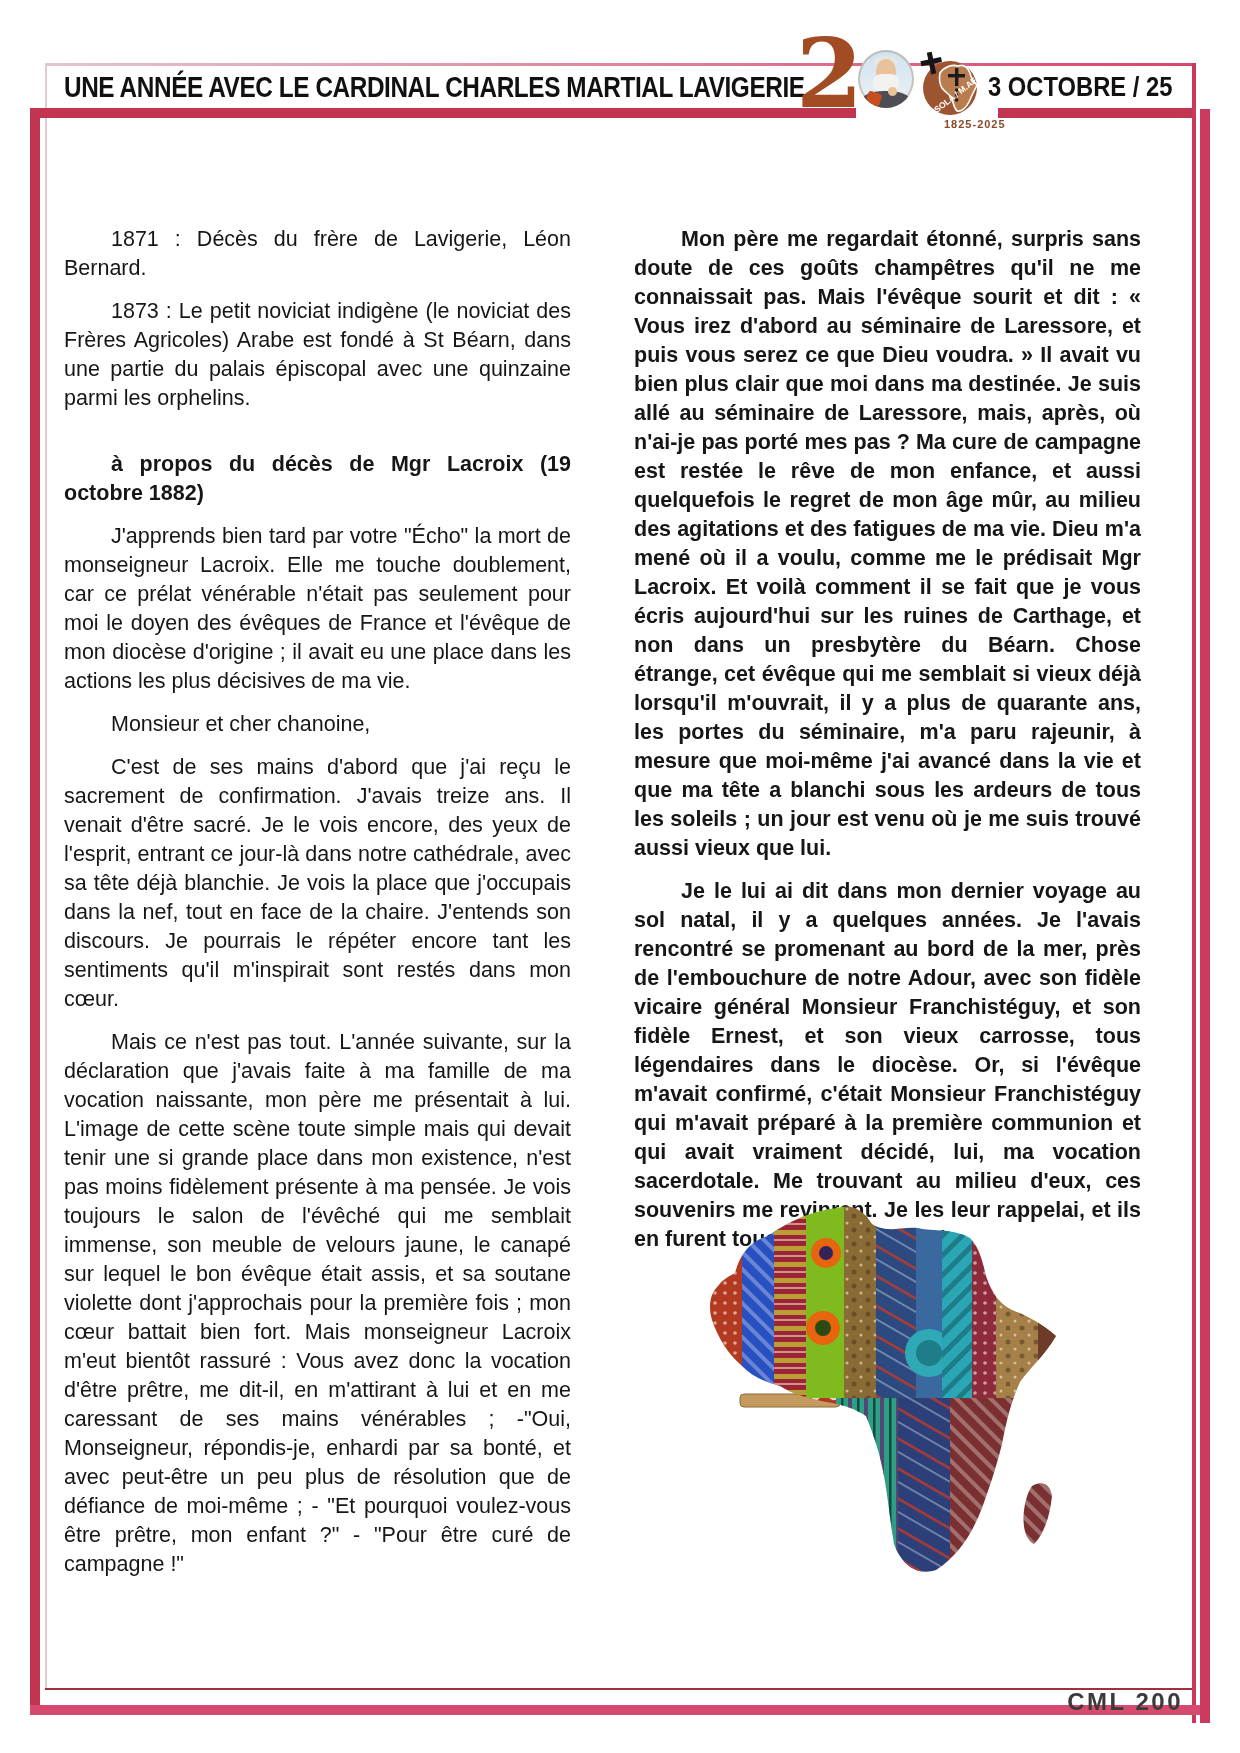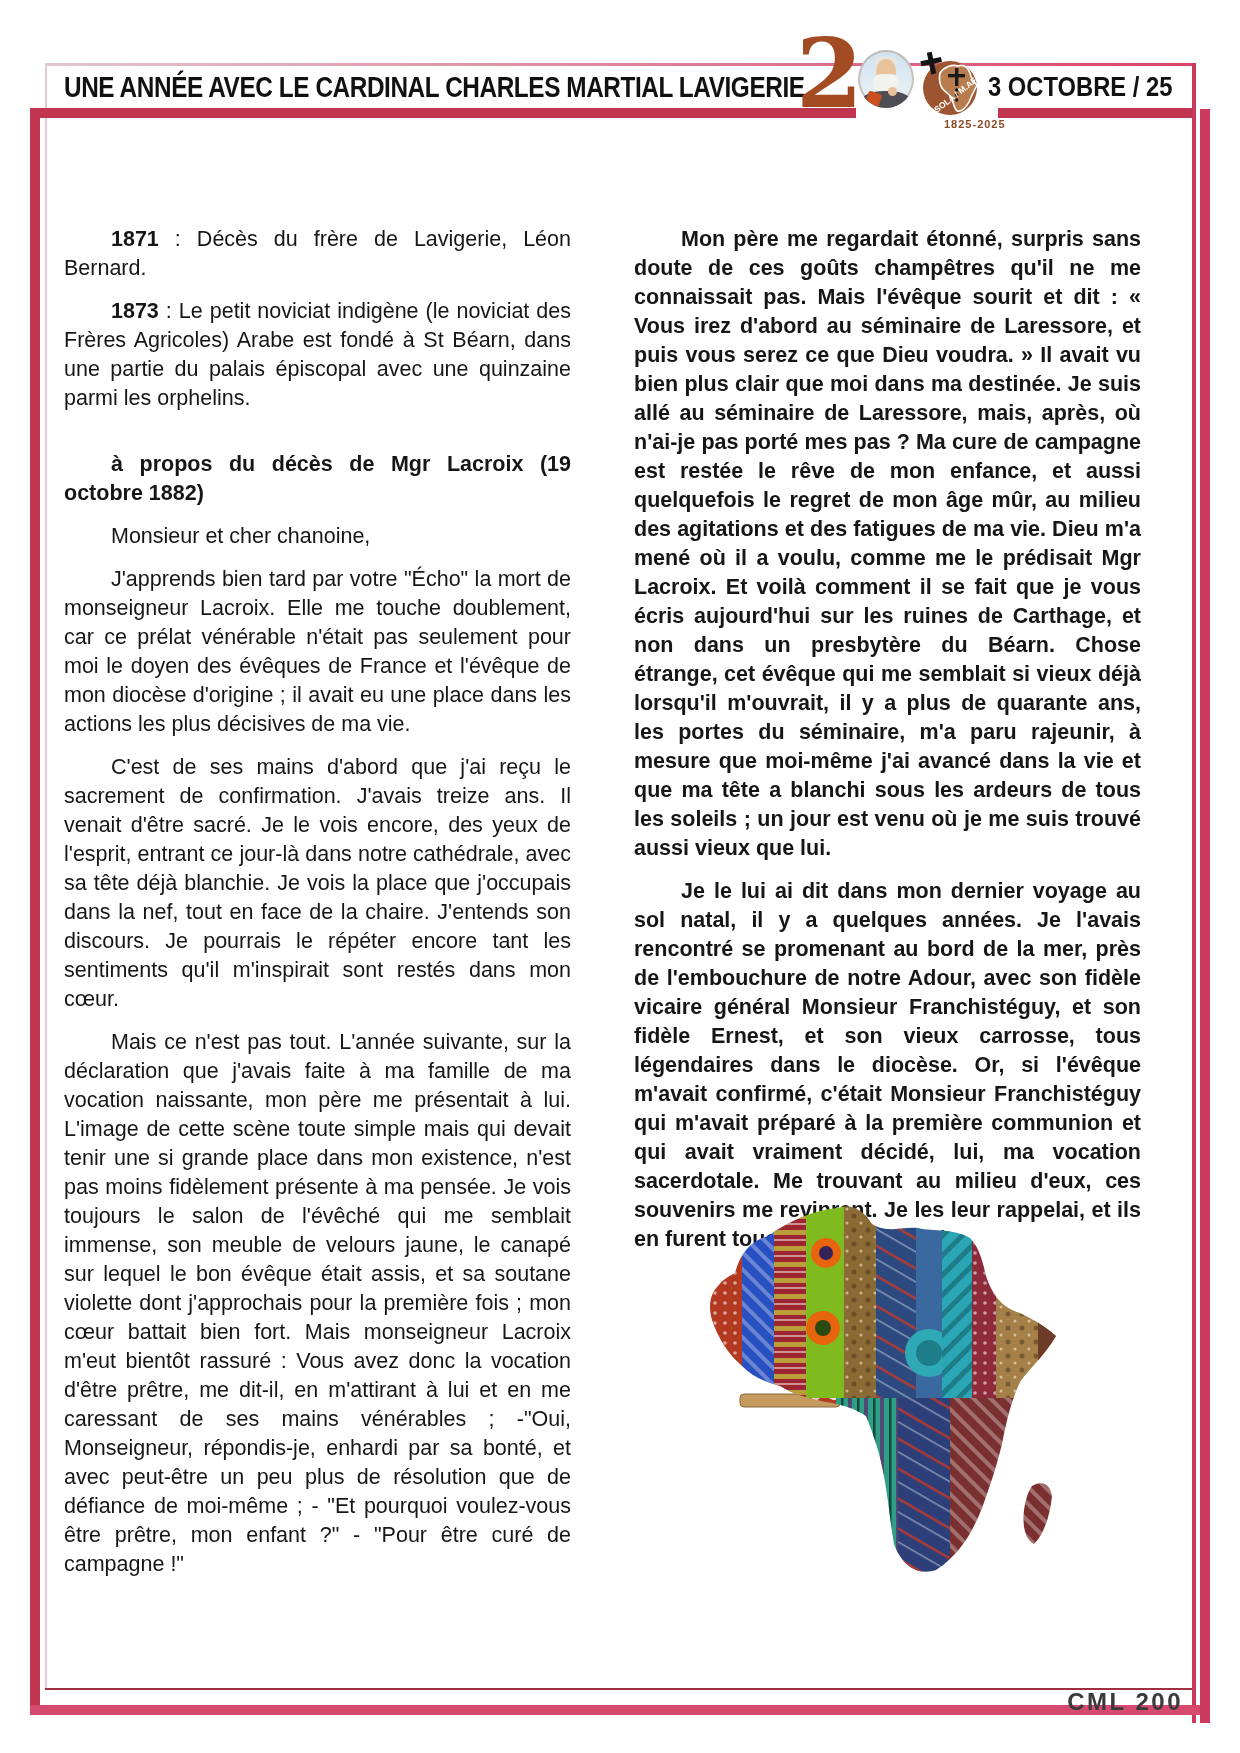--- a/index.html
+++ b/index.html
@@ -54,21 +54,21 @@
     color:#8a4a28; letter-spacing:1px; white-space:nowrap;
   }
   
   .col {
     position:absolute; top:225px; width:507px;
     font-size:21.5px; line-height:29px; text-align:justify; color:#161616;
   }
   .col-left  { left:64px; }
   .col-right { left:634px;font-weight:bold; }
   .col p { margin:0 0 14px 0; text-indent:47px; }
-  .col p b { font-weight:bold; }
+  .col p b { font-weight:normal; }
   .section-heading { font-weight:bold; margin:34px 0 40px 0; }
   .section-heading .l1 { display:block; text-indent:47px; text-align-last:justify; }
   .section-heading .l2 { display:block;margin-top:37px; }
   
   .africa { position:absolute; left:640px; top:1198px; width:420px; height:402px; }
   
   .footer-ref {
     position:absolute; right:57px; top:1688px; font-size:24px; font-weight:bold;
     letter-spacing:2.5px; color:#3a3a3a; white-space:nowrap;
   }
@@ -121,22 +121,22 @@
     </svg>
     <div class="logo-years">1825-2025</div>
   </div>
 
   <div class="col col-left">
     <p><b>1871</b><span> : Décès du frère de Lavigerie, Léon Bernard.</span></p>
     <p><b>1873</b><span> : Le petit noviciat indigène (le noviciat des Frères Agricoles) Arabe est fondé à St Béarn, dans une partie du palais épiscopal avec une quinzaine parmi les orphelins.</span></p>
     <p class="section-heading">
       <span class="l2">à propos du décès de Mgr Lacroix (19 octobre 1882)</span>
     </p>
+    <p>J'apprends bien tard par votre "Écho" la mort de monseigneur Lacroix. Elle me touche doublement, car ce prélat vénérable n'était pas seulement pour moi le doyen des évêques de France et l'évêque de mon diocèse d'origine ; il avait eu une place dans les actions les plus décisives de ma vie.</p>
     <p>Monsieur et cher chanoine,</p>
-    <p>J'apprends bien tard par votre "Écho" la mort de monseigneur Lacroix. Elle me touche doublement, car ce prélat vénérable n'était pas seulement pour moi le doyen des évêques de France et l'évêque de mon diocèse d'origine ; il avait eu une place dans les actions les plus décisives de ma vie.</p>
     <p>C'est de ses mains d'abord que j'ai reçu le sacrement de confirmation. J'avais treize ans. Il venait d'être sacré. Je le vois encore, des yeux de l'esprit, entrant ce jour-là dans notre cathédrale, avec sa tête déjà blanchie. Je vois la place que j'occupais dans la nef, tout en face de la chaire. J'entends son discours. Je pourrais le répéter encore tant les sentiments qu'il m'inspirait sont restés dans mon cœur.</p>
     <p>Mais ce n'est pas tout. L'année suivante, sur la déclaration que j'avais faite à ma famille de ma vocation naissante, mon père me présentait à lui. L'image de cette scène toute simple mais qui devait tenir une si grande place dans mon existence, n'est pas moins fidèlement présente à ma pensée. Je vois toujours le salon de l'évêché qui me semblait immense, son meuble de velours jaune, le canapé sur lequel le bon évêque était assis, et sa soutane violette dont j'approchais pour la première fois ; mon cœur battait bien fort. Mais monseigneur Lacroix m'eut bientôt rassuré : Vous avez donc la vocation d'être prêtre, me dit-il, en m'attirant à lui et en me caressant de ses mains vénérables ; -"Oui, Monseigneur, répondis-je, enhardi par sa bonté, et avec peut-être un peu plus de résolution que de défiance de moi-même ; - "Et pourquoi voulez-vous être prêtre, mon enfant ?" - "Pour être curé de campagne !"</p>
   </div>
 
   <div class="col col-right">
     <p>Mon père me regardait étonné, surpris sans doute de ces goûts champêtres qu'il ne me connaissait pas. Mais l'évêque sourit et dit : « Vous irez d'abord au séminaire de Laressore, et puis vous serez ce que Dieu voudra. » Il avait vu bien plus clair que moi dans ma destinée. Je suis allé au séminaire de Laressore, mais, après, où n'ai-je pas porté mes pas ? Ma cure de campagne est restée le rêve de mon enfance, et aussi quelquefois le regret de mon âge mûr, au milieu des agitations et des fatigues de ma vie. Dieu m'a mené où il a voulu, comme me le prédisait Mgr Lacroix. Et voilà comment il se fait que je vous écris aujourd'hui sur les ruines de Carthage, et non dans un presbytère du Béarn. Chose étrange, cet évêque qui me semblait si vieux déjà lorsqu'il m'ouvrait, il y a plus de quarante ans, les portes du séminaire, m'a paru rajeunir, à mesure que moi-même j'ai avancé dans la vie et que ma tête a blanchi sous les ardeurs de tous les soleils ; un jour est venu où je me suis trouvé aussi vieux que lui.</p>
     <p>Je le lui ai dit dans mon dernier voyage au sol natal, il y a quelques années. Je l'avais rencontré se promenant au bord de la mer, près de l'embouchure de notre Adour, avec son fidèle vicaire général Monsieur Franchistéguy, et son fidèle Ernest, et son vieux carrosse, tous légendaires dans le diocèse. Or, si l'évêque m'avait confirmé, c'était Monsieur Franchistéguy qui m'avait préparé à la première communion et qui avait vraiment décidé, lui, ma vocation sacerdotale. Me trouvant au milieu d'eux, ces souvenirs me revinrent. Je les leur rappelai, et ils en furent touchés, comme moi.</p>
   </div>
 
   <svg class="africa" viewBox="0 0 420 402">

